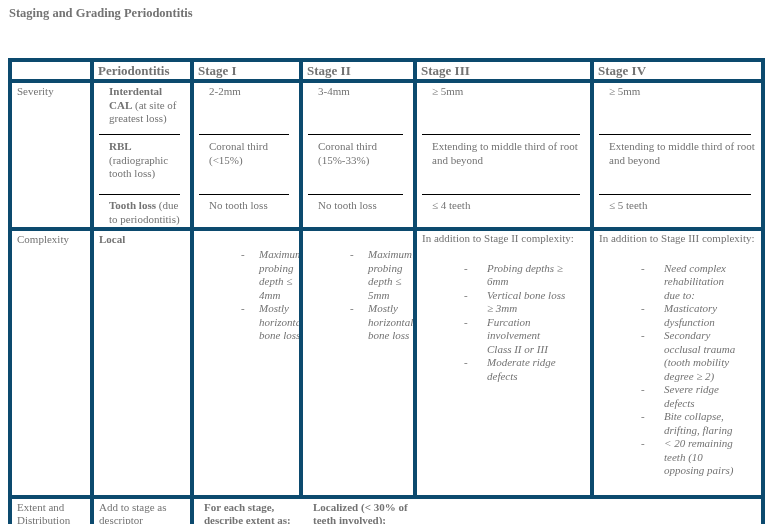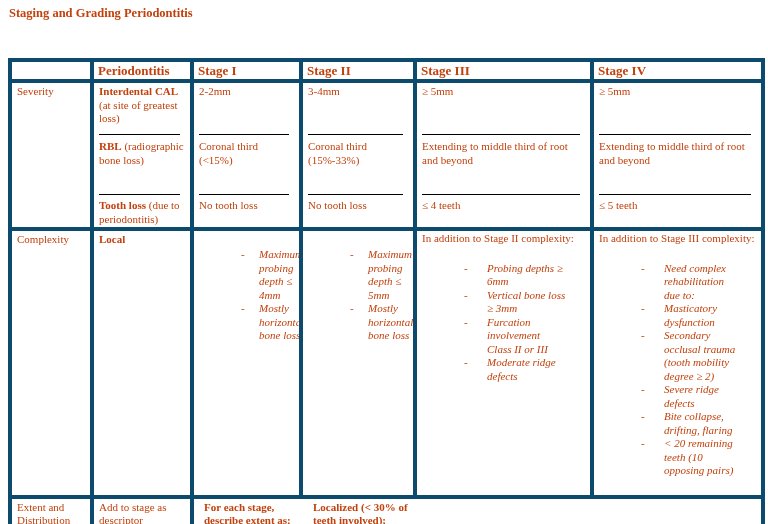--- a/index.html
+++ b/index.html
@@ -1,21 +1,21 @@
 <!DOCTYPE html>
 <html><head>
 <meta charset="utf-8">
 <style>
   html,body{margin:0;padding:0;background:#fff;}
   .doc{
     position:relative;
     width:768px;height:524px;
     background:#ffffff;
     font-family:"Liberation Serif","DejaVu Serif",serif;
-    color:#c2410c;
+    color:#737373;
     overflow:hidden;
   }
   .title{
     position:absolute;left:9px;top:6px;
     font-size:12.5px;font-weight:bold;line-height:15px;
   }
   .subtitle{
     position:absolute;left:9px;top:34px;
     font-size:12.5px;font-weight:bold;line-height:15px;
   }
@@ -39,21 +39,21 @@
   td.ghost{border-top:none;border-left:none;background:transparent;}
   
   tr.hdr td{
     font-size:13px;font-weight:bold;
     height:17px;padding:0 4px;line-height:17px;
     white-space:nowrap;
   }
   
   tr.sev td{padding:0;}
   .sev-stack{display:flex;flex-direction:column;height:144px;}
-  .sev-stack .s{padding:2px 5px 0 5px;}
+  .sev-stack .s{padding:2px 5px 0 5px;margin-left:10px;}
   .sev-stack .s1{height:49px;}
   .sev-stack .s2{height:54px;padding-top:5px;}
   .sev-stack .s3{flex:1;padding-top:4px;}
   .rule{border-top:1px solid #000;margin:0 10px 0 5px;height:0;}
   .lblcell{padding-top:2px;}
   b.crit{font-weight:bold;}
   
   tr.cx td{height:209px;}
   .dashlist{padding:0;margin:16px;font-style:italic;}
   .dl-narrow{padding-left:26px;}
@@ -97,21 +97,21 @@
       <td class="b-t">Stage III</td>
       <td class="b-t b-r">Stage IV</td>
     </tr>
 
     <tr class="sev">
       <td class="b-l lblcell" style="padding:2px 5px;">Severity</td>
       <td>
         <div class="sev-stack">
           <div class="s s1"><b class="crit">Interdental CAL</b><span> (at site of greatest loss)</span></div>
           <div class="rule"></div>
-          <div class="s s2"><b class="crit">RBL</b><span> (radiographic bone loss)</span></div>
+          <div class="s s2"><b class="crit">RBL</b><span> (radiographic tooth loss)</span></div>
           <div class="rule"></div>
           <div class="s s3"><b class="crit">Tooth loss</b><span> (due to periodontitis)</span></div>
         </div>
       </td>
       <td>
         <div class="sev-stack">
           <div class="s s1">2-2mm</div>
           <div class="rule"></div>
           <div class="s s2">Coronal third (&lt;15%)</div>
           <div class="rule"></div>

